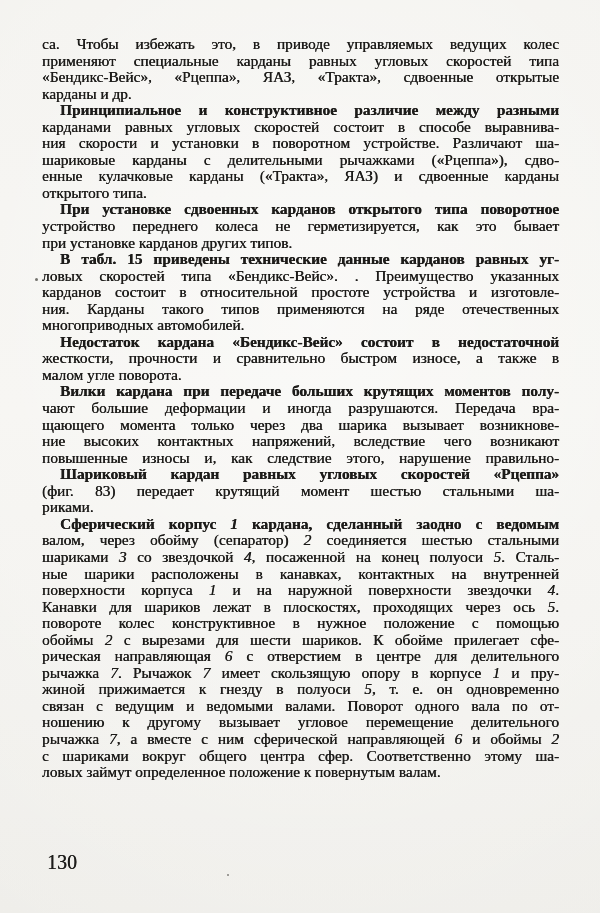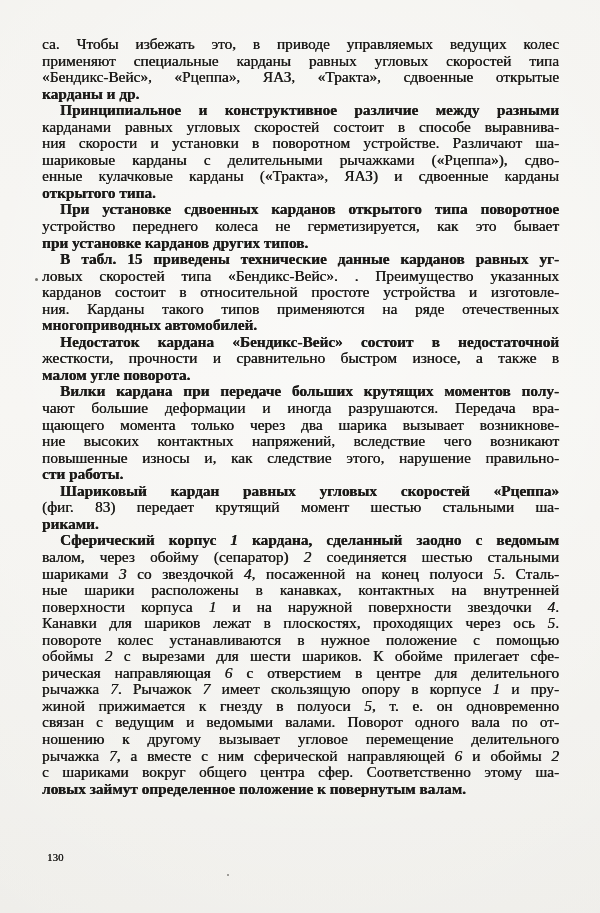--- a/index.html
+++ b/index.html
@@ -24,27 +24,27 @@
     line-height:16.55px;
     color:#1d1c1a;
     text-shadow:0.35px 0 0 currentColor;
   }
   .para{margin:0;}
   .line{
     text-align:justify;
     text-align-last:justify;
     white-space:normal;
   }
-  .line.last{text-align-last:left;font-weight:bold;}
+  .line.last{text-align-last:left;}
   .para.indent .line:first-child{text-indent:18px;font-weight:bold;}
   .line i{font-style:italic;}
   .page-number{
     position:absolute;
     left:47px; top:851px;
-    font-size:11px;
+    font-size:20px;
     color:#1d1c1a;
     text-shadow:0.3px 0 0 currentColor;
   }
   .speck{
     position:absolute;
     border-radius:50%;
     background:#474540;
   }
   .speck.s1{left:35px;top:278px;width:3px;height:3px;opacity:.75;}
   .speck.s2{left:227px;top:874px;width:2px;height:2px;opacity:.65;}
@@ -84,35 +84,34 @@
         <div class="line">Недостаток кардана «Бендикс-Вейс» состоит в недостаточной</div>
         <div class="line">жесткости, прочности и сравнительно быстром износе, а также в</div>
         <div class="line last">малом угле поворота.</div>
       </div>
       <div class="para indent">
         <div class="line">Вилки кардана при передаче больших крутящих моментов полу-</div>
         <div class="line">чают большие деформации и иногда разрушаются. Передача вра-</div>
         <div class="line">щающего момента только через два шарика вызывает возникнове-</div>
         <div class="line">ние высоких контактных напряжений, вследствие чего возникают</div>
         <div class="line">повышенные износы и, как следствие этого, нарушение правильно-</div>
-        <div class="line last">сти работы.</div>
       </div>
       <div class="para indent">
         <div class="line">Шариковый кардан равных угловых скоростей «Рцеппа»</div>
         <div class="line">(фиг. 83) передает крутящий момент шестью стальными ша-</div>
         <div class="line last">риками.</div>
       </div>
       <div class="para indent">
         <div class="line">Сферический корпус <i>1</i> кардана, сделанный заодно с ведомым</div>
         <div class="line">валом, через обойму (сепаратор) <i>2</i> соединяется шестью стальными</div>
         <div class="line">шариками <i>3</i> со звездочкой <i>4</i>, посаженной на конец полуоси <i>5</i>. Сталь-</div>
         <div class="line">ные шарики расположены в канавках, контактных на внутренней</div>
         <div class="line">поверхности корпуса <i>1</i> и на наружной поверхности звездочки <i>4</i>.</div>
         <div class="line">Канавки для шариков лежат в плоскостях, проходящих через ось <i>5</i>.</div>
-        <div class="line">повороте колес устанавливаются в нужное положение с помощью</div>
+        <div class="line">повороте колес конструктивное в нужное положение с помощью</div>
         <div class="line">обоймы <i>2</i> с вырезами для шести шариков. К обойме прилегает сфе-</div>
         <div class="line">рическая направляющая <i>6</i> с отверстием в центре для делительного</div>
         <div class="line">рычажка <i>7</i>. Рычажок <i>7</i> имеет скользящую опору в корпусе <i>1</i> и пру-</div>
         <div class="line">жиной прижимается к гнезду в полуоси <i>5</i>, т. е. он одновременно</div>
         <div class="line">связан с ведущим и ведомыми валами. Поворот одного вала по от-</div>
         <div class="line">ношению к другому вызывает угловое перемещение делительного</div>
         <div class="line">рычажка <i>7</i>, а вместе с ним сферической направляющей <i>6</i> и обоймы <i>2</i></div>
         <div class="line">с шариками вокруг общего центра сфер. Соответственно этому ша-</div>
         <div class="line last">ловых займут определенное положение к повернутым валам.</div>
       </div>

